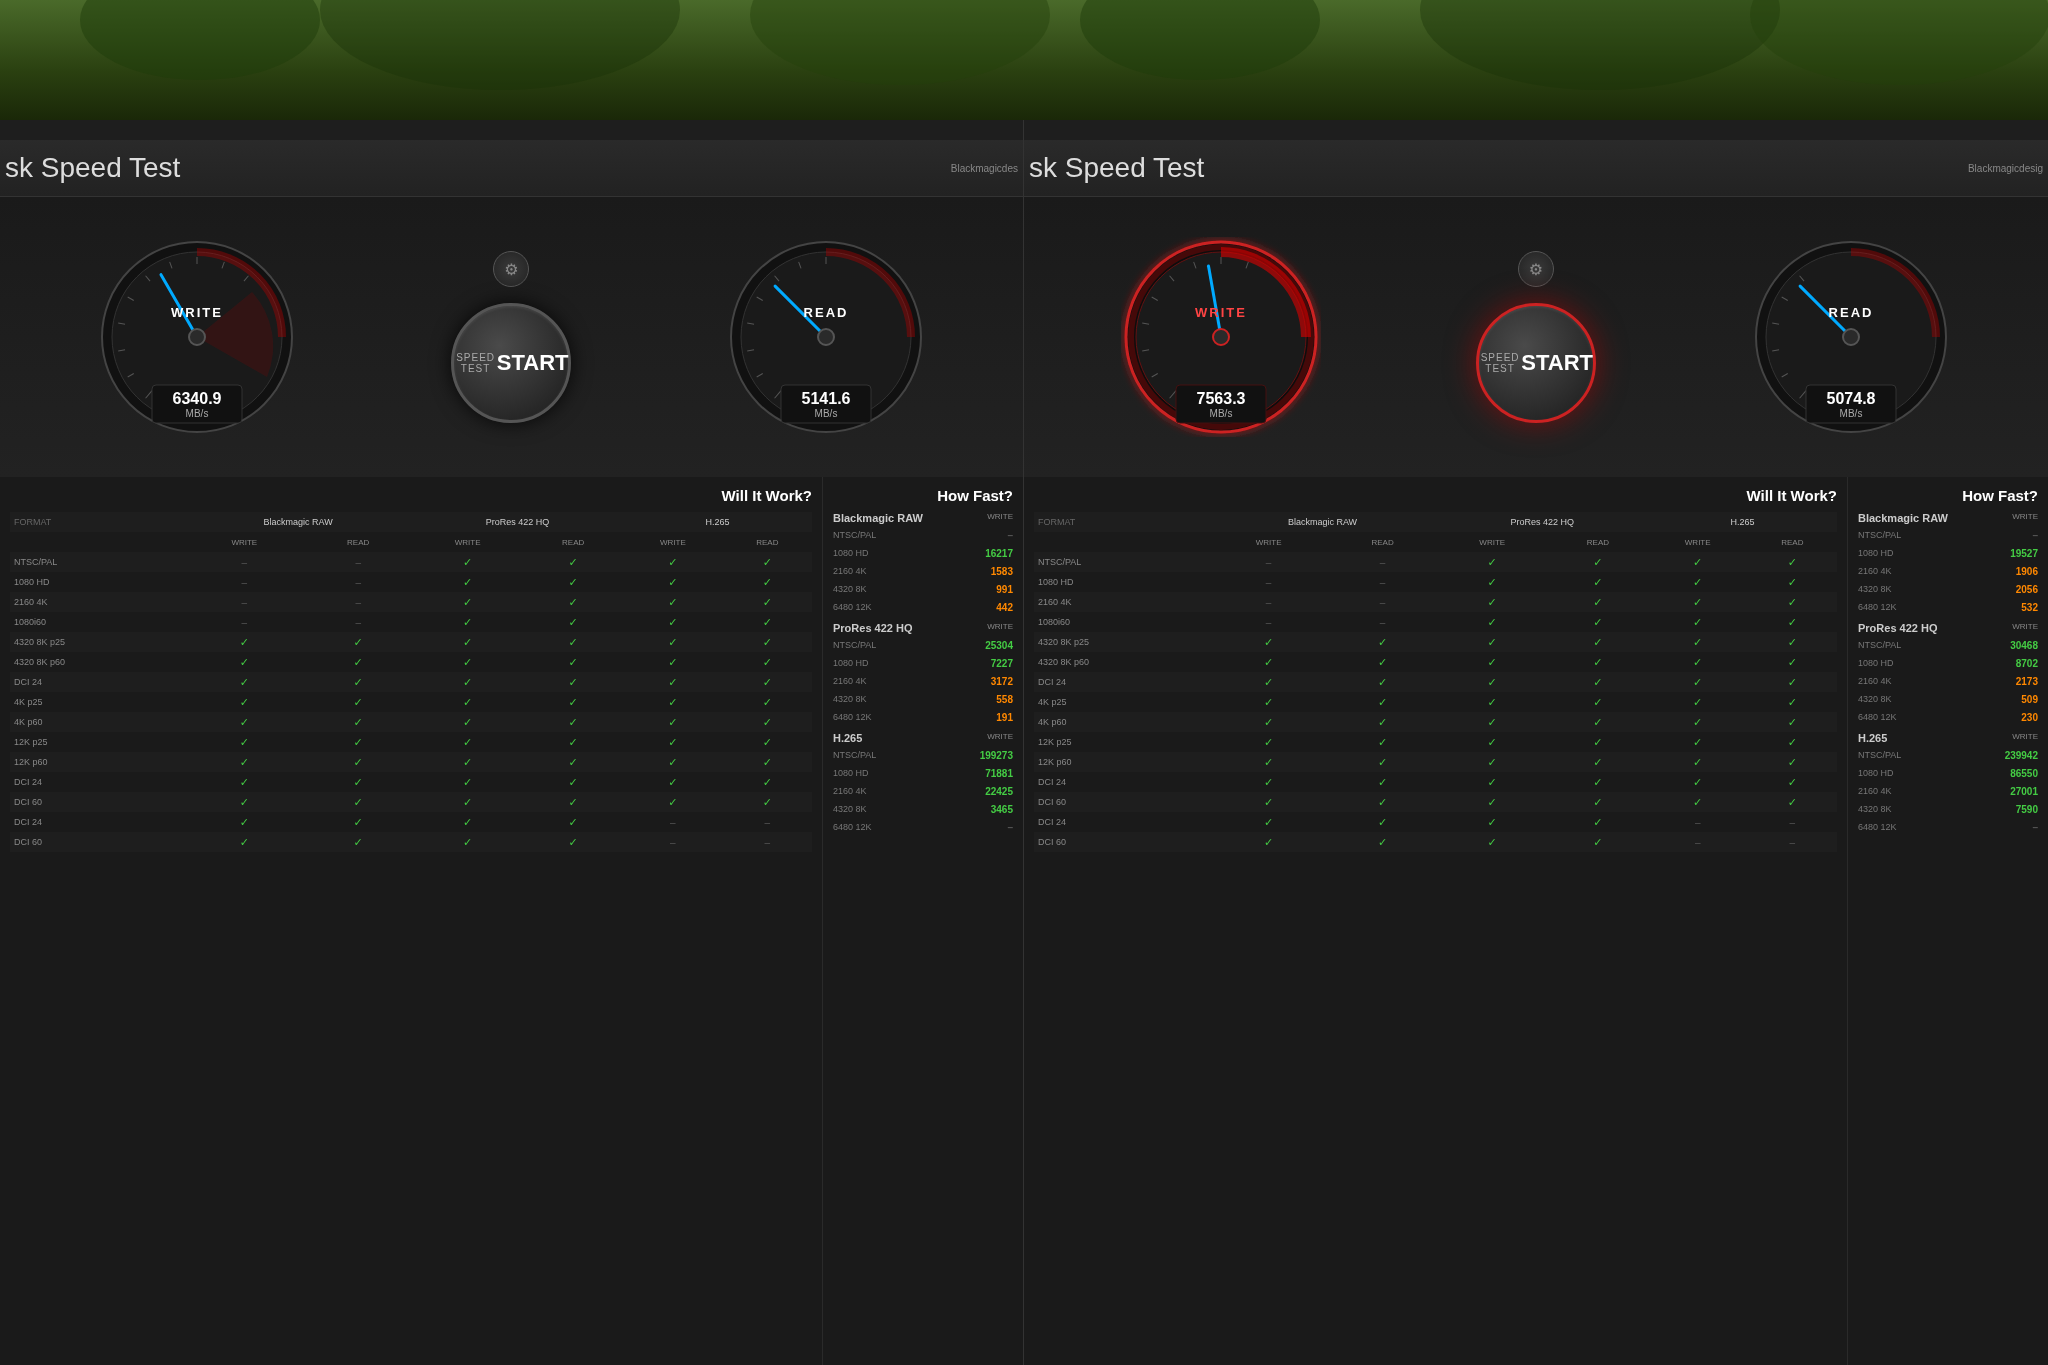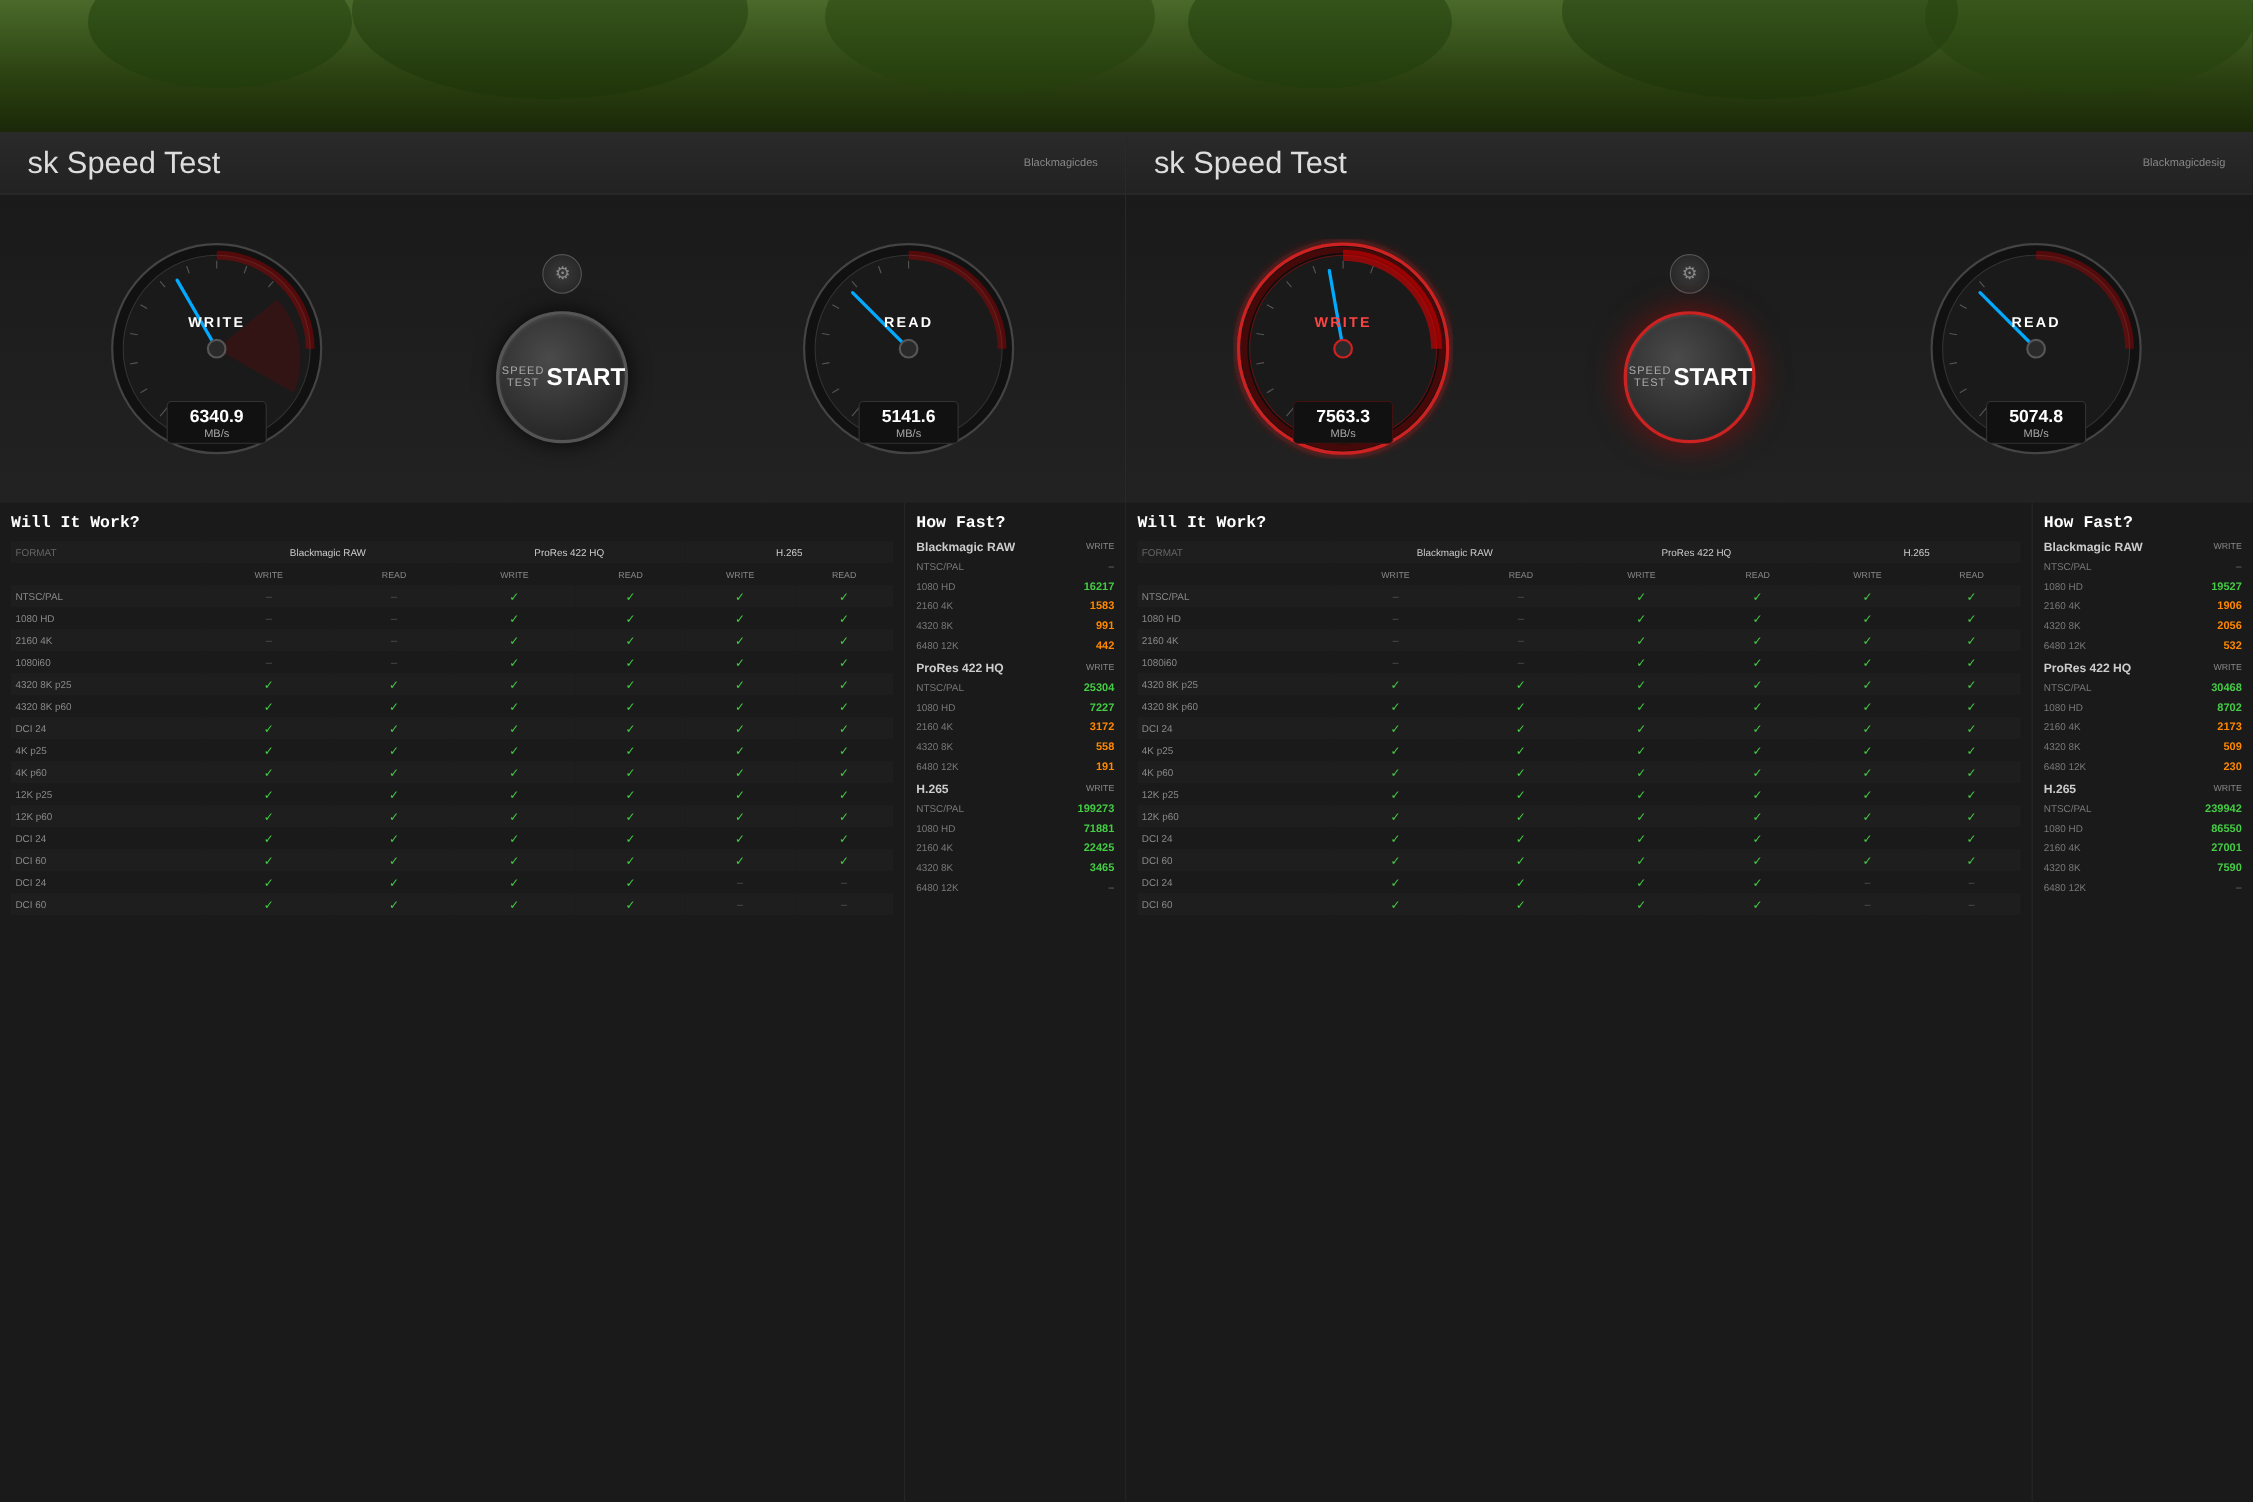--- a/index.html
+++ b/index.html
@@ -39,25 +39,26 @@
       width: 1024px;
       background: #1e1e1e;
       display: flex;
       flex-direction: column;
       border-right: 1px solid #333;
     }
     .panel:last-child { border-right: none; }
 
     .panel-header {
       background: linear-gradient(180deg, #2a2a2a 0%, #222 100%);
-      padding: 12px 25px;
+      padding: 12px 5px;
       display: flex;
       justify-content: space-between;
       align-items: center;
       border-bottom: 1px solid #333;
+      margin-top: 20px;
     }
     .panel-title {
       font-size: 28px;
       font-weight: 300;
       color: #ddd;
     }
     .panel-brand {
       font-size: 10px;
       color: #888;
     }
@@ -127,26 +128,25 @@
       border-right: 1px solid #2a2a2a;
     }
 
     .how-fast {
       width: 200px;
       padding: 10px;
       background: #1a1a1a;
     }
 
     .section-title {
-      text-align: left;
+      text-align: right;
       color: white;
       font-size: 15px;
       font-weight: bold;
       margin-bottom: 8px;
-      font-family: Liberation Mono, monospace;
     }
 
     table {
       width: 100%;
       border-collapse: collapse;
       font-size: 10px;
     }
     table td {
       padding: 2px 4px;
       color: #888;

